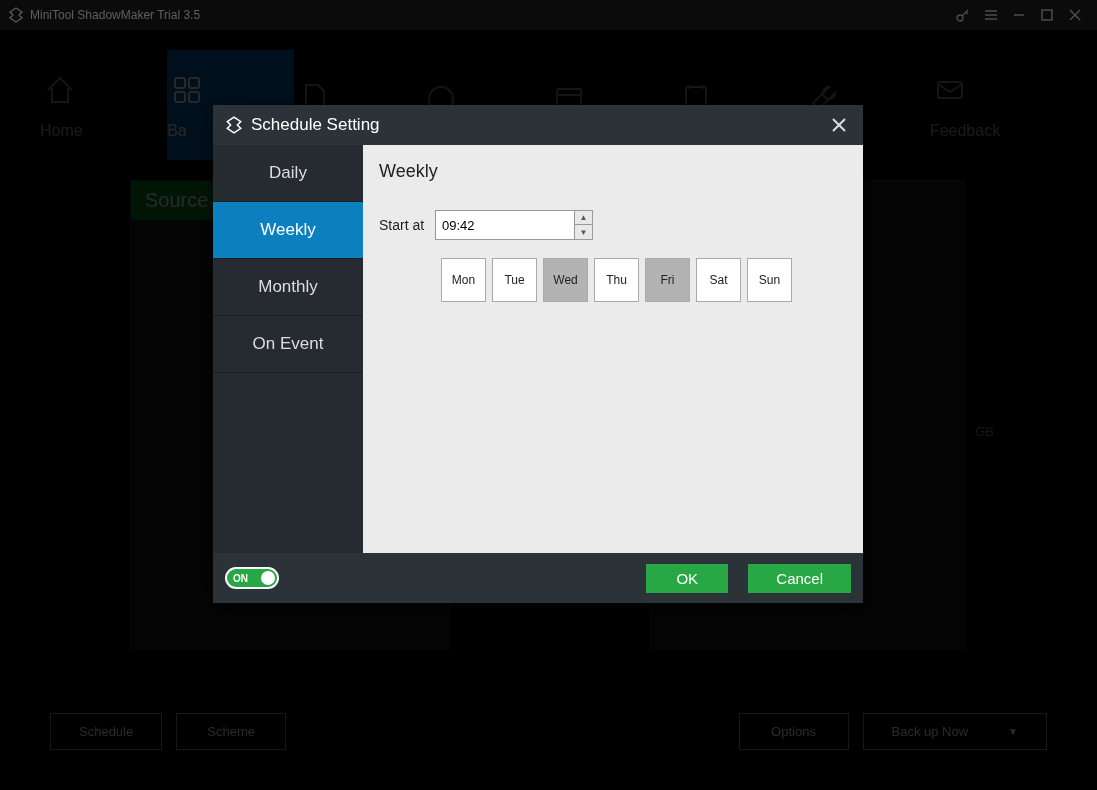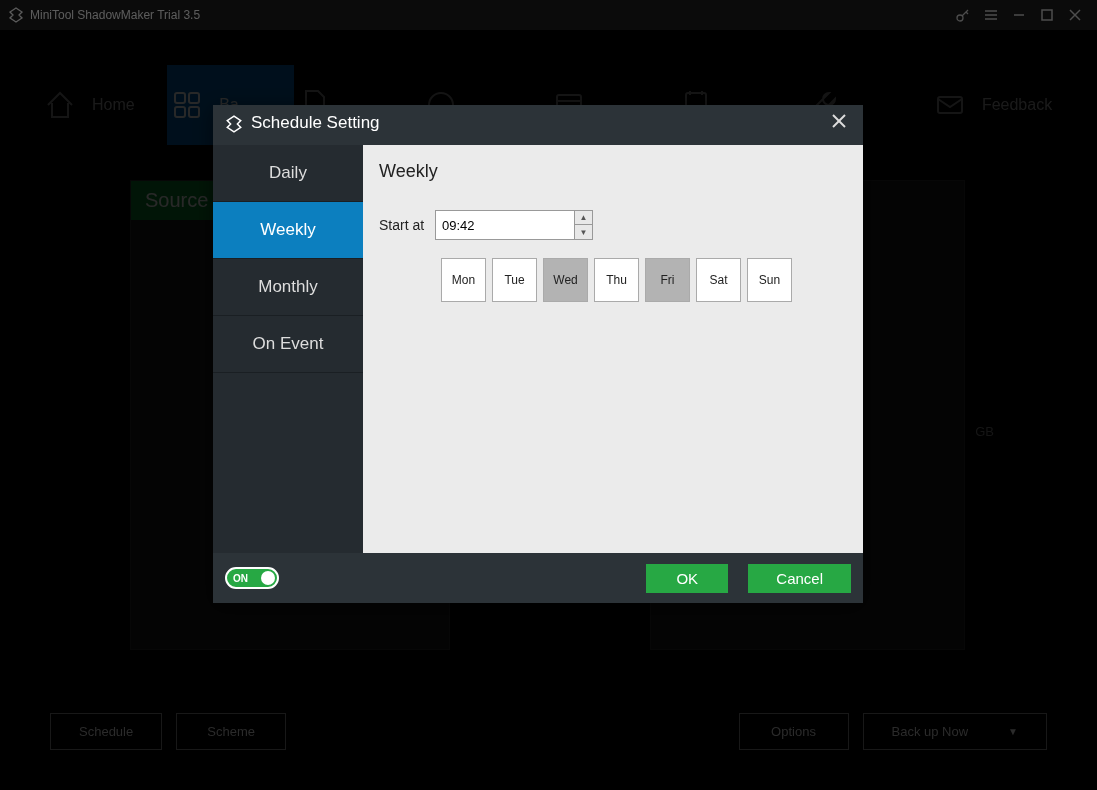--- a/index.html
+++ b/index.html
@@ -6,21 +6,21 @@
 body { width: 1097px; height: 790px; background: #000; position: relative; overflow: hidden; }
 
 
 .titlebar { height: 30px; background: #1a1a1a; display: flex; align-items: center; padding: 0 8px; color: #ccc; font-size: 12px; }
 .titlebar .logo { margin-right: 6px; display: flex; align-items: center; }
 .titlebar .spacer { flex: 1; }
 .titlebar .ctrl { width: 28px; height: 28px; display: flex; align-items: center; justify-content: center; color: #aaa; cursor: pointer; }
 
 
 .nav { height: 150px; display: flex; align-items: center; padding: 0 40px; gap: 0; opacity: 0.35; }
-.nav-item { width: 130px; display: flex; flex-direction: row; align-items: center; gap: 12px; color: #888; cursor: pointer; padding: 20px 0; }
+.nav-item { width: 130px; display: flex; flex-direction: column; align-items: flex-start; gap: 12px; color: #888; cursor: pointer; padding: 20px 0; }
 .nav-item.active { background: #0066b3; color: #fff; }
 .nav-item .icon-box { width: 40px; height: 40px; display: flex; align-items: center; justify-content: center; }
 .nav-item .label { font-size: 16px; color: #aaa; }
 .nav-item.active .label { color: #fff; }
 
 
 .content-dim { position: absolute; top: 180px; left: 130px; width: 840px; height: 470px; opacity: 0.35; }
 .source-panel { width: 320px; height: 470px; background: #1e1e1e; border: 1px solid #333; }
 .source-header { background: #0e8a2f; color: #fff; font-size: 20px; padding: 8px 14px; }
 .dest-panel { position: absolute; left: 520px; top: 0; width: 315px; height: 470px; background: #1e1e1e; border: 1px solid #333; }
@@ -31,21 +31,21 @@
 .bottom-bar .spacer { flex: 1; }
 .btn-outline { background: transparent; border: 1px solid #444; color: #777; font-size: 13px; padding: 10px 28px; cursor: pointer; min-width: 110px; }
 .btn-outline.wide { min-width: 180px; display: flex; align-items: center; justify-content: center; gap: 40px; }
 .btn-outline .caret { font-size: 10px; }
 
 
 .overlay { position: absolute; inset: 0; background: rgba(0,0,0,0.55); }
 
 
 .dialog { position: absolute; left: 213px; top: 105px; width: 650px; background: #2c3338; box-shadow: 0 4px 20px rgba(0,0,0,0.5); }
-.dialog-header { height: 40px; background: #2c3338; display: flex; align-items: flex-end; padding: 12px 12px; color: #fff; }
+.dialog-header { height: 40px; background: #2c3338; display: flex; align-items: center; padding: 4px 12px; color: #fff; }
 .dialog-header .logo { margin-right: 8px; display: flex; }
 .dialog-header .title { font-size: 17px; font-weight: normal; }
 .dialog-header .spacer { flex: 1; }
 .dialog-header .close { color: #ddd; font-size: 18px; cursor: pointer; padding: 4px; }
 
 .dialog-body { display: flex; height: 408px; }
 .dialog-sidebar { width: 150px; background: #252b30; }
 .side-item { height: 57px; display: flex; align-items: center; justify-content: center; color: #ddd; font-size: 17px; cursor: pointer; border-bottom: 1px solid #1a1f23; }
 .side-item.active { background: #0c7fbf; color: #fff; }
 

